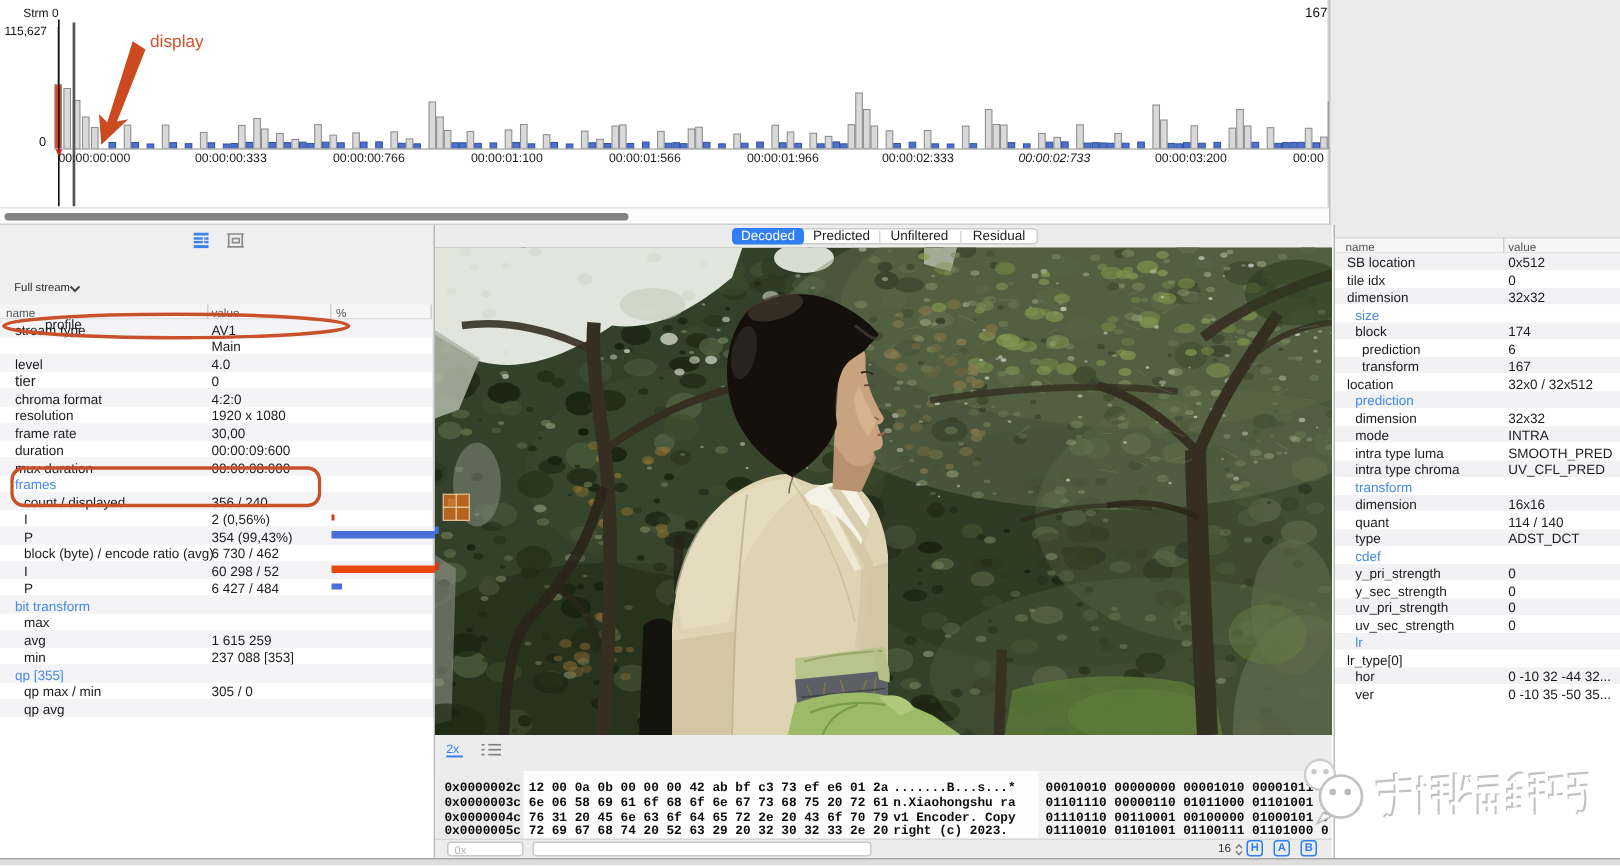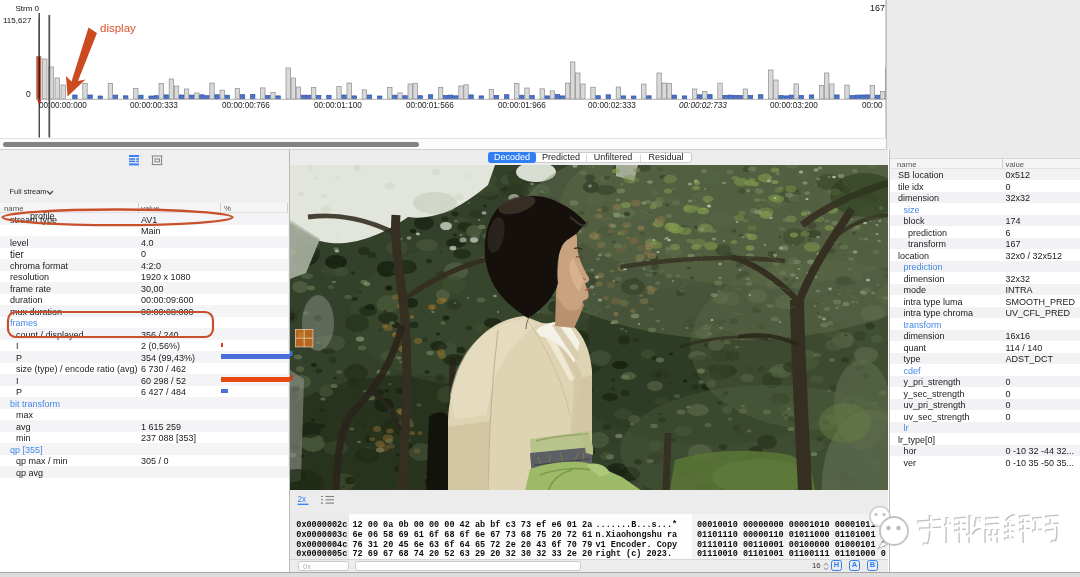--- a/index.html
+++ b/index.html
@@ -229,21 +229,21 @@
 <div class="t" style="left:141px;top:329.6px;font-size:9px;color:#1b1b1d;">356 / 240</div>
 <div class="abs" style="left:0;top:339.5px;width:288px;height:11.5px;background:#ffffff;"></div>
 <div class="t" style="left:16px;top:341.1px;font-size:9px;color:#1b1b1d;">I</div>
 <div class="t" style="left:141px;top:341.1px;font-size:9px;color:#1b1b1d;">2 (0,56%)</div>
 <div class="abs" style="left:221px;top:342.5px;width:1.5px;height:4.5px;background:#e03517;"></div>
 <div class="abs" style="left:0;top:351.0px;width:288px;height:11.5px;background:#f4f4f6;"></div>
 <div class="t" style="left:16px;top:352.6px;font-size:9px;color:#1b1b1d;">P</div>
 <div class="t" style="left:141px;top:352.6px;font-size:9px;color:#1b1b1d;">354 (99,43%)</div>
 <div class="abs" style="left:221px;top:354.0px;width:70px;height:4.5px;background:#4a6fd8;"></div>
 <div class="abs" style="left:0;top:362.5px;width:288px;height:11.5px;background:#ffffff;"></div>
-<div class="t" style="left:16px;top:364.1px;font-size:9px;color:#1b1b1d;">size (type) / encode ratio (avg)</div>
+<div class="t" style="left:16px;top:364.1px;font-size:9px;color:#1b1b1d;">block (byte) / encode ratio (avg)</div>
 <div class="t" style="left:141px;top:364.1px;font-size:9px;color:#1b1b1d;">6 730 / 462</div>
 <div class="abs" style="left:0;top:374.0px;width:288px;height:11.5px;background:#f4f4f6;"></div>
 <div class="t" style="left:16px;top:375.6px;font-size:9px;color:#1b1b1d;">I</div>
 <div class="t" style="left:141px;top:375.6px;font-size:9px;color:#1b1b1d;">60 298 / 52</div>
 <div class="abs" style="left:221px;top:377.0px;width:69px;height:4.5px;background:#e8490f;"></div>
 <div class="abs" style="left:0;top:385.5px;width:288px;height:11.5px;background:#ffffff;"></div>
 <div class="t" style="left:16px;top:387.1px;font-size:9px;color:#1b1b1d;">P</div>
 <div class="t" style="left:141px;top:387.1px;font-size:9px;color:#1b1b1d;">6 427 / 484</div>
 <div class="abs" style="left:221px;top:388.5px;width:7px;height:4.5px;background:#4a6fd8;"></div>
 <div class="abs" style="left:0;top:397.0px;width:288px;height:11.5px;background:#f4f4f6;"></div>

